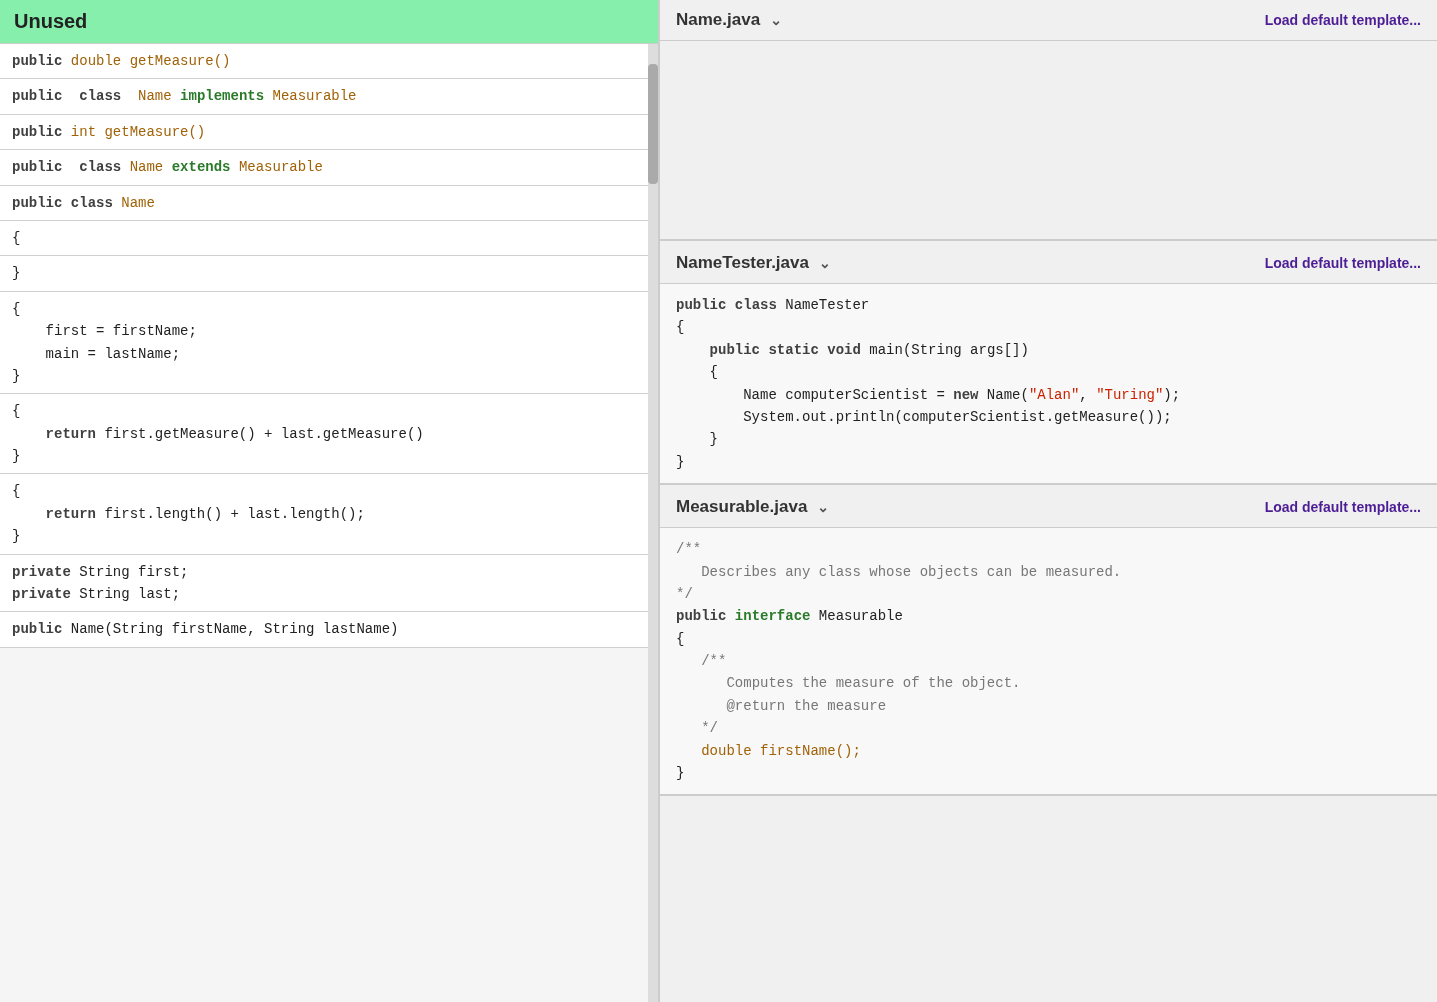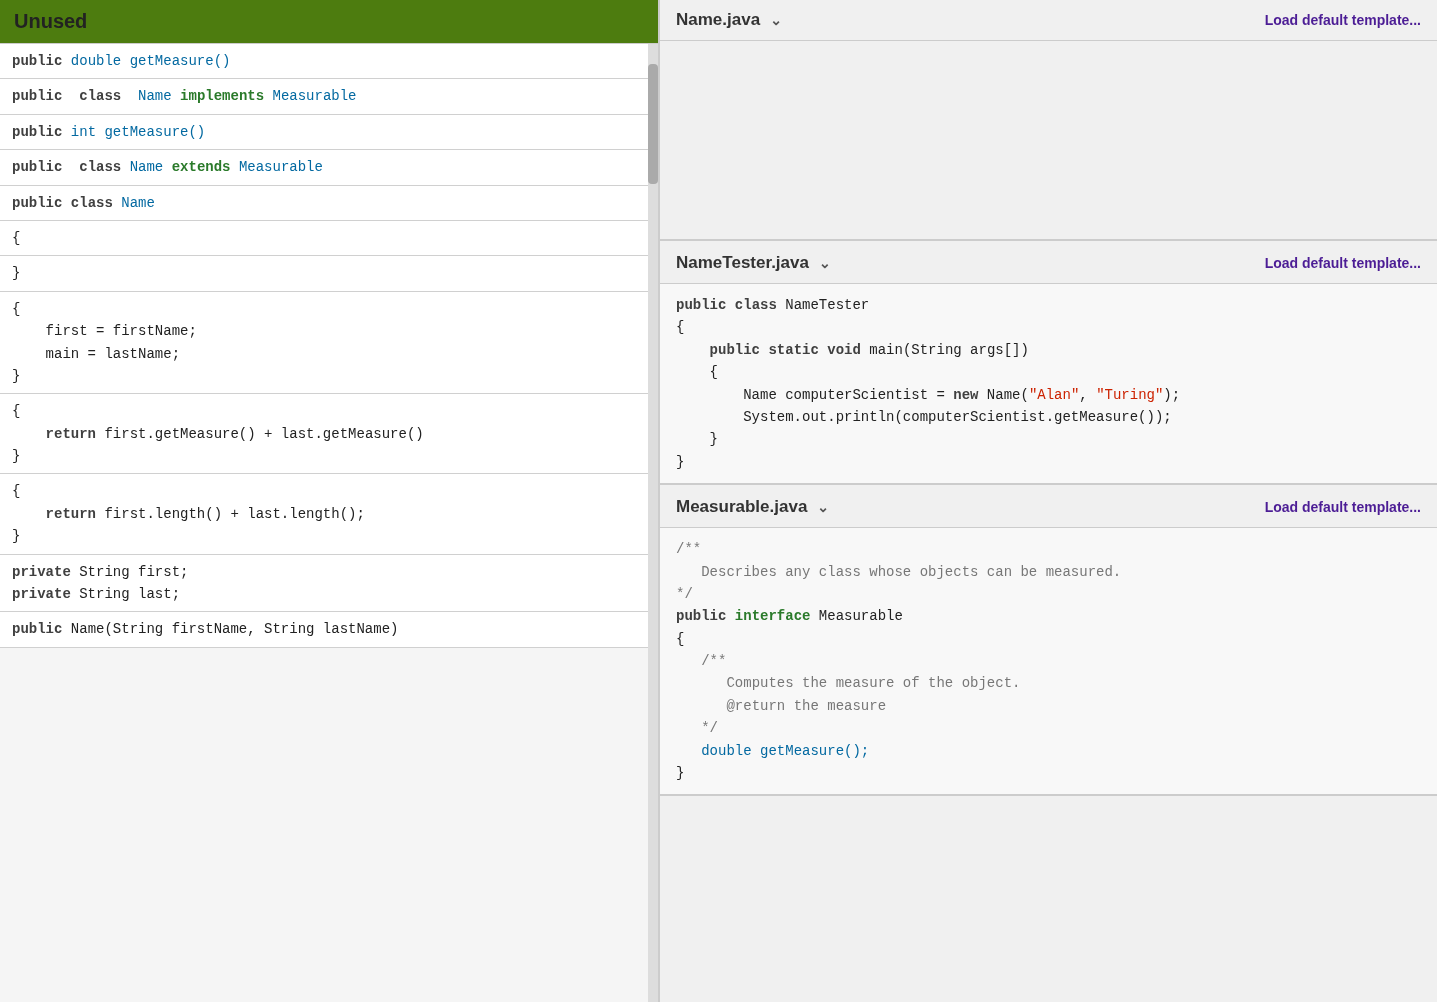--- a/index.html
+++ b/index.html
@@ -16,21 +16,21 @@
     .left-panel {
       width: 660px;
       background: #f5f5f5;
       border-right: 2px solid #ccc;
       display: flex;
       flex-direction: column;
       overflow: hidden;
     }
 
     .left-header {
-      background: #4d7c0f;
+      background: #86efac;
       padding: 10px 14px;
       border-bottom: 1px solid #ccc;
     }
 
     .left-header-title {
       font-size: 20px;
       font-weight: bold;
       color: #222;
       font-family: Arial, sans-serif;
     }
@@ -123,21 +123,21 @@
     .file-content-empty {
       min-height: 200px;
       background: #f0f0f0;
     }
 
     
     .kw-blue { color: #404040; font-weight: bold; }   
     .kw-green { color: #2a7a2a; font-weight: bold; } 
     .str-red { color: #cc2200; }                       
     .comment { color: #777; }
-    .plain { color: #0369a1; }
+    .plain { color: #a16207; }
 
     .code-line {
       display: block;
       white-space: pre;
       font-family: 'Courier New', Courier, monospace;
       font-size: 14px;
       line-height: 1.6;
       color: #222;
     }
   </style>
@@ -258,18 +258,18 @@
     <div class="file-content">
       <span class="code-line"><span class="comment">/**</span></span>
       <span class="code-line"><span class="comment">   Describes any class whose objects can be measured.</span></span>
       <span class="code-line"><span class="comment">*/</span></span>
       <span class="code-line"><span class="kw-blue">public</span> <span class="kw-green">interface</span> Measurable</span>
       <span class="code-line">{</span>
       <span class="code-line">   <span class="comment">/**</span></span>
       <span class="code-line">      <span class="comment">Computes the measure of the object.</span></span>
       <span class="code-line">      <span class="comment">@return the measure</span></span>
       <span class="code-line">   <span class="comment">*/</span></span>
-      <span class="code-line">   <span class="plain">double getMeasure();</span></span>
+      <span class="code-line">   <span class="plain">double firstName();</span></span>
       <span class="code-line">}</span>
     </div>
   </div>
 
 </div>
 
 </body></html>

